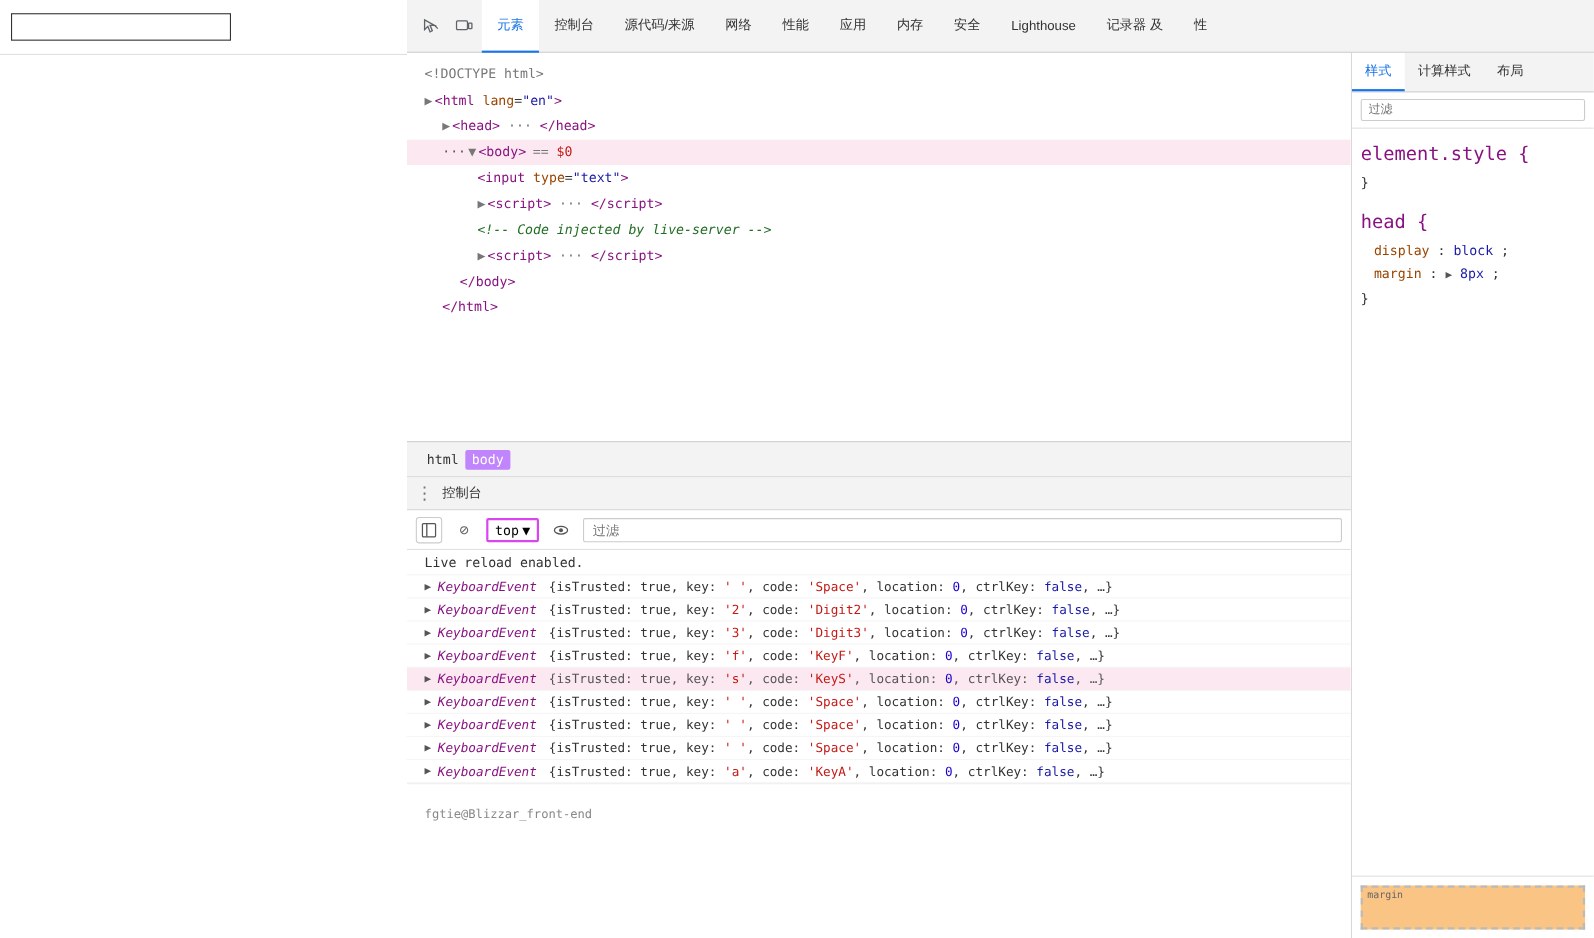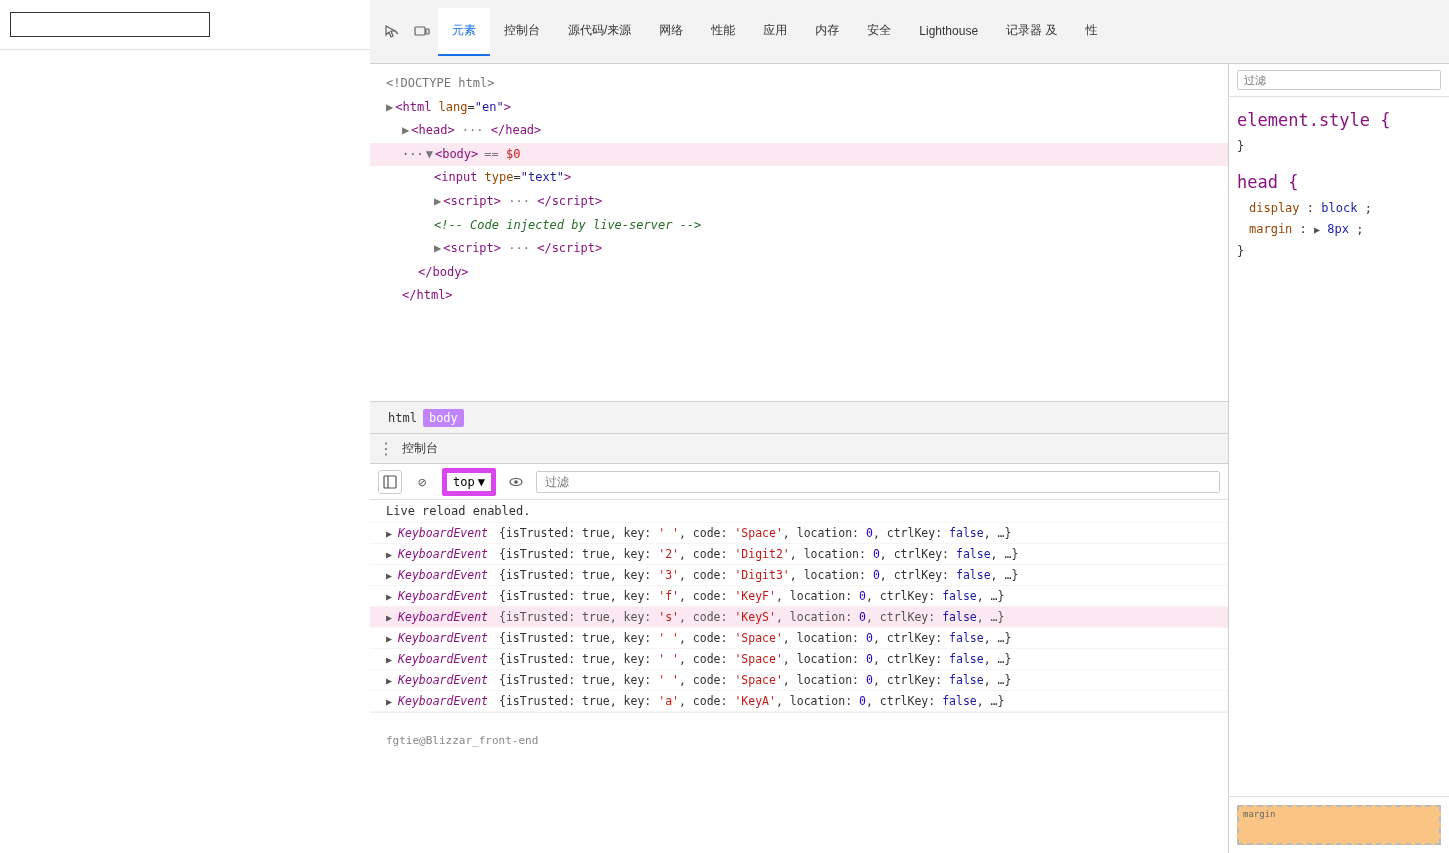--- a/index.html
+++ b/index.html
@@ -33,21 +33,21 @@
       height: 853px;
       background: #fff;
       display: flex;
       flex-direction: column;
     }
 
     
     .devtools-toolbar {
       display: flex;
       align-items: center;
-      height: 64px;
+      height: 48px;
       background: #f3f3f3;
       border-bottom: 1px solid #d0d0d0;
       padding: 0 8px;
       gap: 0;
       flex-shrink: 0;
     }
     .toolbar-icon {
       width: 28px; height: 28px;
       display: flex; align-items: center; justify-content: center;
       cursor: pointer;
@@ -185,21 +185,21 @@
       display: flex; align-items: center; justify-content: center;
       cursor: pointer;
       color: #5f6368;
       border-radius: 3px;
       font-size: 13px;
     }
     .console-btn.has-border { border: 1px solid #ccc; }
 
     .top-dropdown {
       display: flex; align-items: center;
-      border: 5px solid #d946ef;
+      border: 2px solid #d946ef;
       padding: 2px 6px;
       border-radius: 2px;
       cursor: pointer;
       font-size: 12px;
       gap: 3px;
       background: #fff;
     }
 
     .console-filter {
       flex: 1;
@@ -542,20 +542,25 @@
 
           <div style="padding: 21px 16px; font-size: 11px; color: #888; border-top: 1px solid #eee;">fgtie@Blizzar_front-end</div>
 
         </div>
       </div>
 
     </div>
 
     <div class="styles-panel">
 
+      <div class="styles-tabs">
+        <div class="styles-tab active">样式</div>
+        <div class="styles-tab">计算样式</div>
+        <div class="styles-tab">布局</div>
+      </div>
 
       <div class="styles-filter">
         <input type="text" placeholder="过滤" style="">
       </div>
 
       <div class="styles-content">
 
         <div class="style-rule">
           <div class="style-line">
             <span class="style-selector">element.style {</span>

